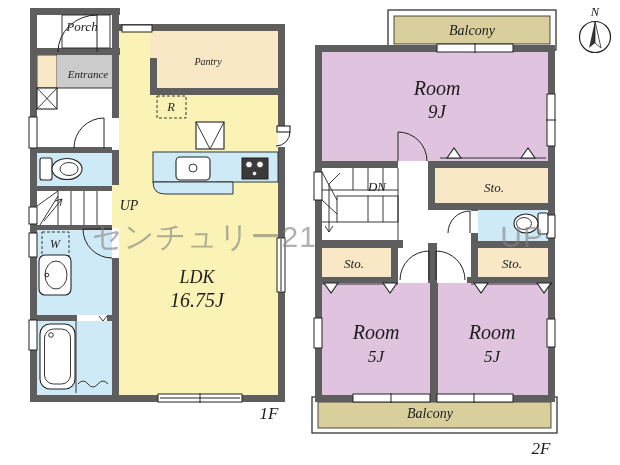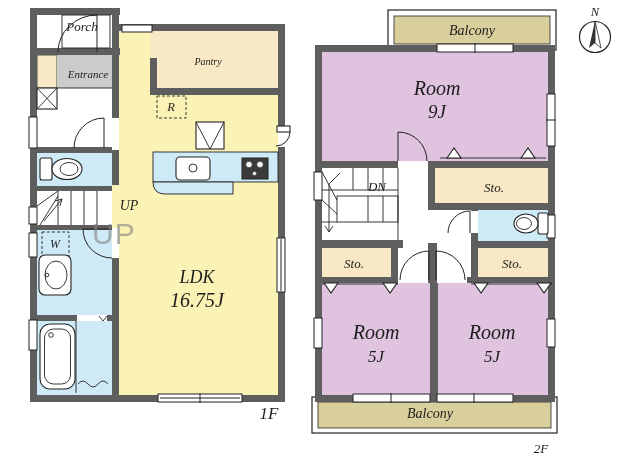--- a/index.html
+++ b/index.html
@@ -243,20 +243,21 @@
   <span class="lbl" style="left:437px;top:111px;font-size:19px">9J</span>
   <span class="lbl" style="left:377px;top:186px;font-size:13px">DN</span>
   <span class="lbl" style="left:494px;top:187px;font-size:13px">Sto.</span>
   <span class="lbl" style="left:354px;top:263px;font-size:13px">Sto.</span>
   <span class="lbl" style="left:512px;top:263px;font-size:13px">Sto.</span>
   <span class="lbl" style="left:376px;top:332px;font-size:20px">Room</span>
   <span class="lbl" style="left:376px;top:356px;font-size:17px">5J</span>
   <span class="lbl" style="left:492px;top:332px;font-size:20px">Room</span>
   <span class="lbl" style="left:492px;top:356px;font-size:17px">5J</span>
   <span class="lbl" style="left:430px;top:414px;font-size:14px">Balcony</span>
-  <span class="lbl" style="left:541px;top:448px;font-size:13px">2F</span>
+  <span class="lbl" style="left:541px;top:448px;font-size:17px">2F</span>
   <span class="lbl" style="left:595px;top:12px;font-size:12.5px">N</span>
 
   <div class="watermark">
+    <span>センチュリー21</span>
     <span>UP</span>
   </div>
 
 </div>
 
 </body></html>

